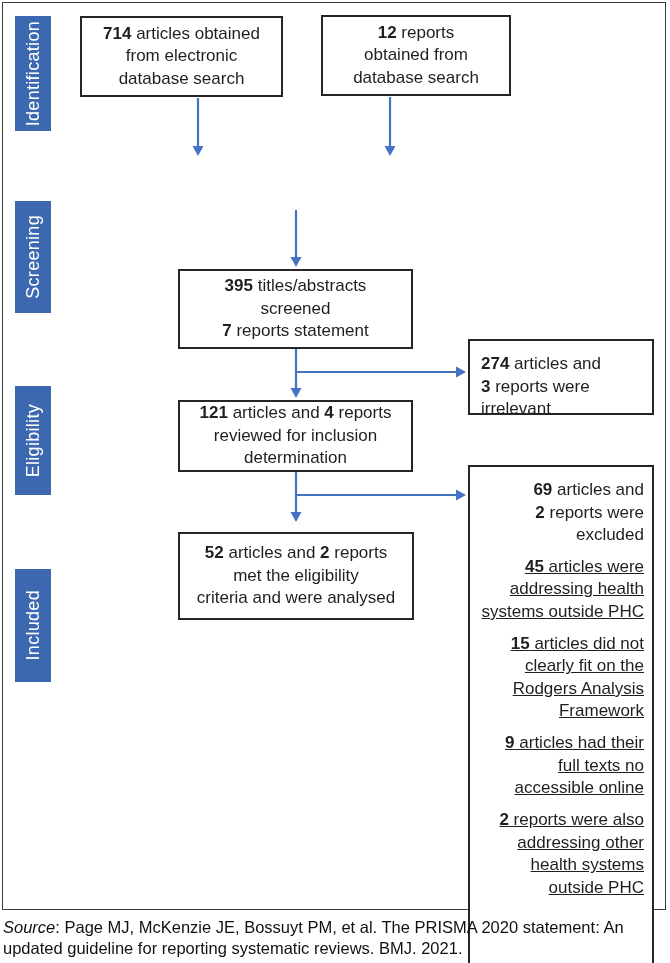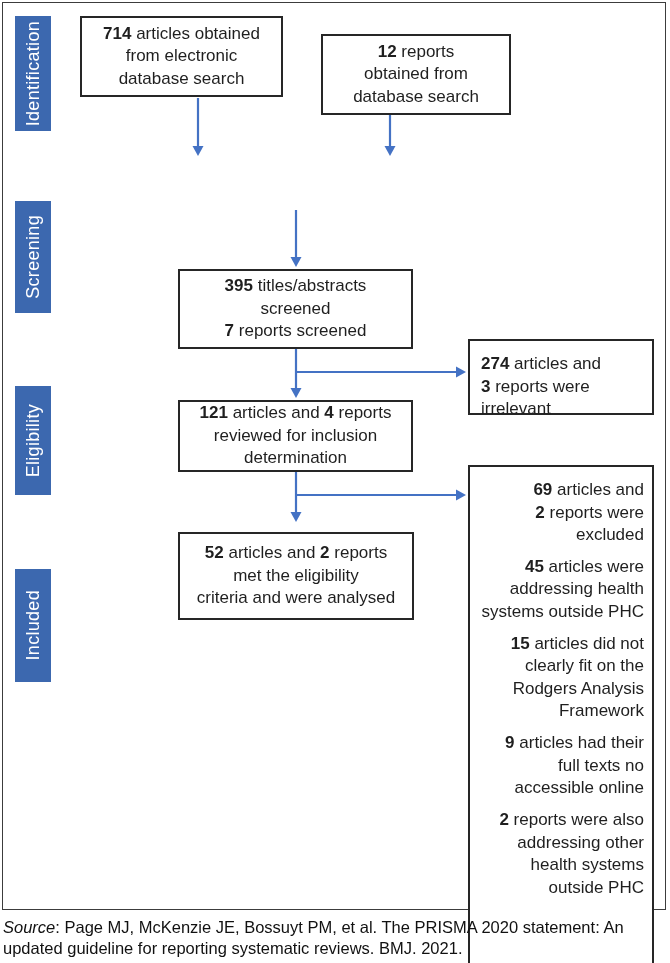--- a/index.html
+++ b/index.html
@@ -59,25 +59,25 @@
     display: flex;
     flex-direction: column;
     justify-content: center;
     font-size: 17px;
     line-height: 1.33;
     color: var(--text);
     padding: 13px 6px;
   }
   .flow-box.center { text-align: center; align-items: center; }
   .flow-box.left { text-align: left; justify-content: flex-start; padding: 12px 8px 8px 11px; }
-  .flow-box .para + .para { margin-top: 9px; }
+  .flow-box .para + .para { margin-top: 9px; text-decoration: underline; }
   .flow-box b { font-weight: 700; }
   
   #box-articles-obtained   { left: 80px;  top: 16px;  width: 203px; height: 81px; }
-  #box-reports-obtained    { left: 321px; top: 15px;  width: 190px; height: 81px; margin-top: 19px; }
+  #box-reports-obtained    { left: 321px; top: 15px;  width: 190px; height: 81px; }
   #box-duplicates-excluded { left: 178px; top: 157px; width: 236px; height: 52px; }
   #box-screened            { left: 178px; top: 269px; width: 235px; height: 80px; }
   #box-reviewed            { left: 178px; top: 400px; width: 235px; height: 72px; }
   #box-analysed            { left: 178px; top: 524px; width: 236px; height: 88px; margin-top: 8px; }
   #box-irrelevant          { left: 468px; top: 339px; width: 186px; height: 76px; }
   #box-excluded-breakdown  { left: 468px; top: 465px; width: 186px; height: 536px; text-align: right; }
   
   #stage-identification { left: 15px; top: 16px;  width: 36px; height: 115px; }
   #stage-screening      { left: 15px; top: 201px; width: 36px; height: 112px; }
   #stage-eligibility    { left: 15px; top: 386px; width: 36px; height: 109px; }
@@ -143,21 +143,21 @@
     </g>
   </svg>
 
   <div class="flow-box center" id="box-articles-obtained">
       <div class="para"><b>714</b><span> articles obtained</span><br><span>from electronic</span><br><span>database search</span></div>
     </div>
   <div class="flow-box center" id="box-reports-obtained">
       <div class="para"><b>12</b><span> reports</span><br><span>obtained from</span><br><span>database search</span></div>
     </div>
   <div class="flow-box center" id="box-screened">
-      <div class="para"><b>395</b><span> titles/abstracts</span><br><span>screened</span><br><b>7</b><span> reports screened</span></div>
+      <div class="para"><b>395</b><span> titles/abstracts</span><br><span>screened</span><br><b>7</b><span> reports statement</span></div>
     </div>
   <div class="flow-box center" id="box-reviewed">
       <div class="para"><b>121</b><span> articles and </span><b>4</b><span> reports</span><br><span>reviewed for inclusion</span><br><span>determination</span></div>
     </div>
   <div class="flow-box center" id="box-analysed">
       <div class="para"><b>52</b><span> articles and </span><b>2</b><span> reports</span><br><span>met the eligibility</span><br><span>criteria and were analysed</span></div>
     </div>
   <div class="flow-box left" id="box-irrelevant">
       <div class="para"><b>274</b><span> articles and</span><br><b>3</b><span> reports were</span><br><span>irrelevant</span></div>
     </div>

